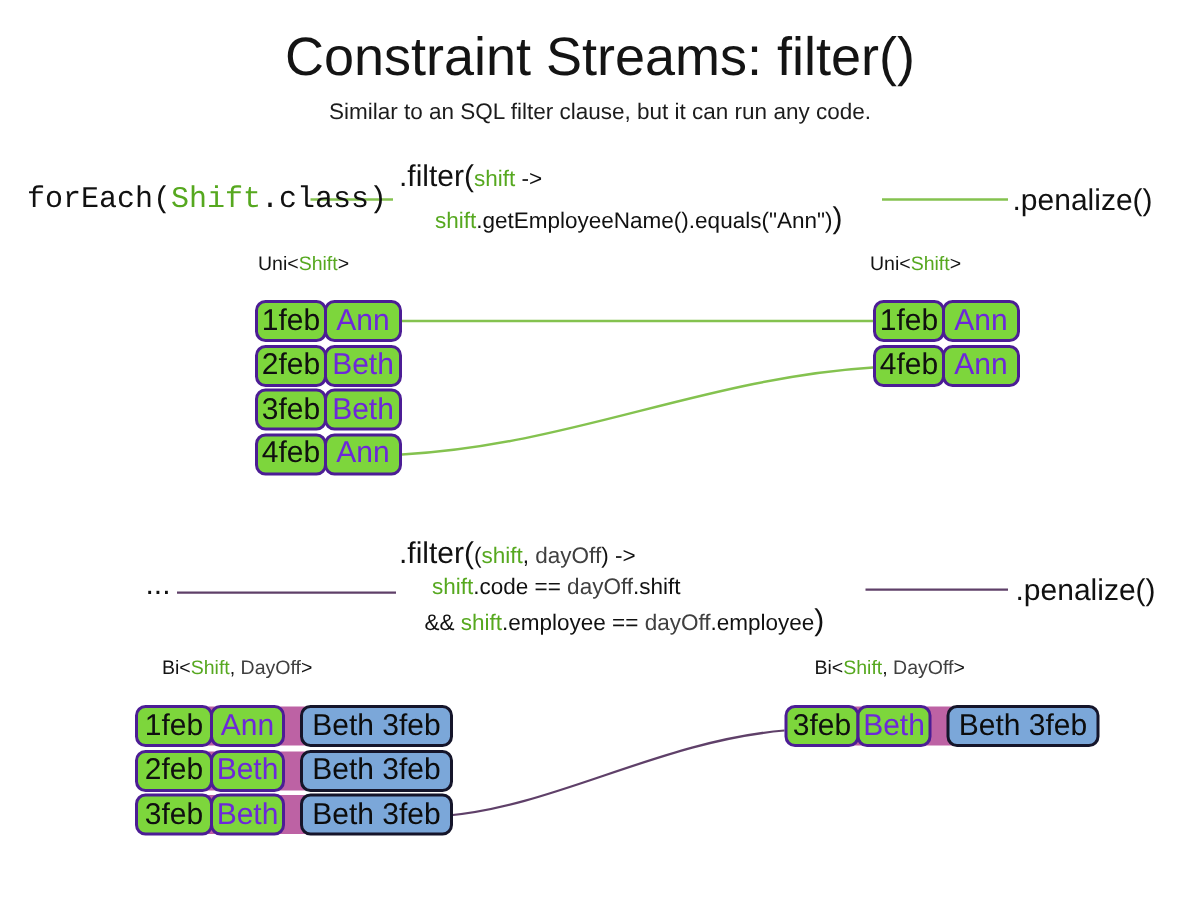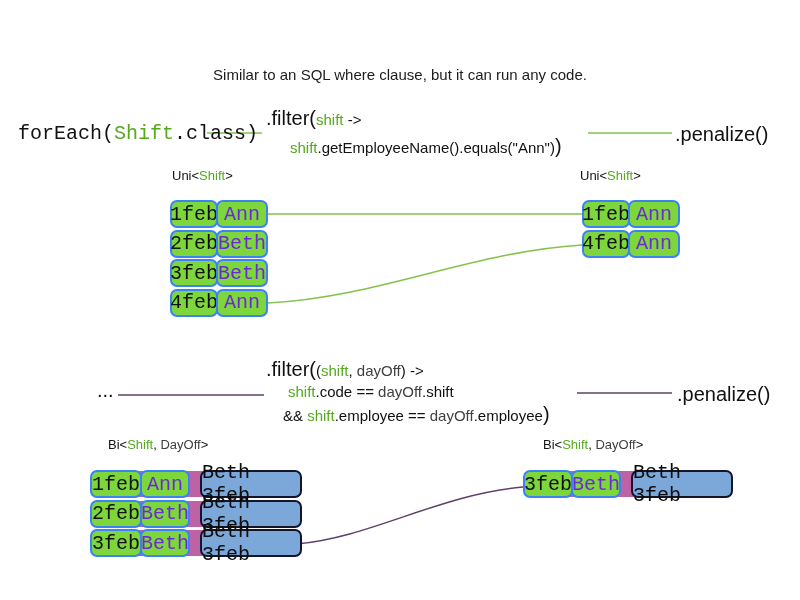--- a/index.html
+++ b/index.html
@@ -11,43 +11,44 @@
   .code20{font-size:20px;line-height:24px;white-space:pre;}
   .code15{font-size:15px;line-height:19px;white-space:pre;}
   .big{font-size:20px;}
   .t-green{color:#56a81f;}
   .t-blue{color:#404040;}
   .hdr{font-size:13px;line-height:22px;white-space:pre;color:#141414;text-align:center;}
   .tbl{display:flex;flex-direction:column;}
   .trow{display:flex;position:relative;margin-bottom:1.5px;}
   .pairbg{position:absolute;left:2px;right:2px;top:1px;bottom:1px;background:#bd62a4;border-radius:8px;z-index:0;}
   .cell{position:relative;z-index:1;box-sizing:border-box;height:28px;display:flex;align-items:center;
-        justify-content:center;border:2px solid #3b82f6;border-radius:7px;background:#7dd63c;
-        font-size:20px;color:#101010;font-family:Liberation Mono, monospace;}
+        justify-content:center;border:2px solid #4c1d95;border-radius:7px;background:#7dd63c;
+        font-size:20px;color:#101010;}
   .cell + .cell{margin-left:-2px;}
   .cell.name{color:#6d28d9;}
   .cell.pair{background:#7ba7d9;border-color:#15152a;color:#0c0c0c;margin-left:10px;}
   .overlay{position:absolute;left:0;top:0;pointer-events:none;}
 </style>
 </head>
 <body>
 
 <div class="slide">
 
   <svg class="overlay" width="800" height="600">
     <line x1="207" y1="133" x2="262" y2="133" stroke="#84c24f" stroke-width="1.6"></line>
     <line x1="588" y1="133" x2="672" y2="133" stroke="#84c24f" stroke-width="1.6"></line>
     <line x1="268" y1="214" x2="582" y2="214" stroke="#84c24f" stroke-width="1.6"></line>
     <path d="M268,303 C380,297 470,252 582,245" fill="none" stroke="#84c24f" stroke-width="1.6"></path>
     <line x1="118" y1="395" x2="264" y2="395" stroke="#5f4069" stroke-width="1.5"></line>
     <line x1="577" y1="393" x2="672" y2="393" stroke="#5f4069" stroke-width="1.5"></line>
     <path d="M296,544 C370,538 440,494 523,487" fill="none" stroke="#5f4069" stroke-width="1.5"></path>
   </svg>
 
-  <div class="abs subtitle" style="top:66px;left:0;">Similar to an SQL where clause, but it can run any code.</div>
+  <div class="abs title" style="top:18px;left:0;">Constraint Streams: filter()</div>
+  <div class="abs subtitle" style="top:66px;left:0;">Similar to an SQL filter clause, but it can run any code.</div>
 
   <div class="abs code20" style="left:18px;top:122px;font-family:Liberation Mono, monospace;"><span>forEach(</span><span class="t-green">Shift</span><span>.class)</span></div>
 
   <div class="abs code20" style="left:266px;top:106px;"><span>.filter(</span><span class="code15 t-green">shift</span><span class="code15"> -&gt;</span></div>
 
   <div class="abs code15" style="left:290px;top:137px;"><span class="t-green">shift</span><span>.getEmployeeName().equals("Ann")</span><span class="big">)</span></div>
 
   <div class="abs code20" style="left:675px;top:122px;">.penalize()</div>
 
   <div class="abs hdr" style="left:172px;top:165px;"><span>Uni&lt;</span><span class="t-green">Shift</span><span>&gt;</span></div>

